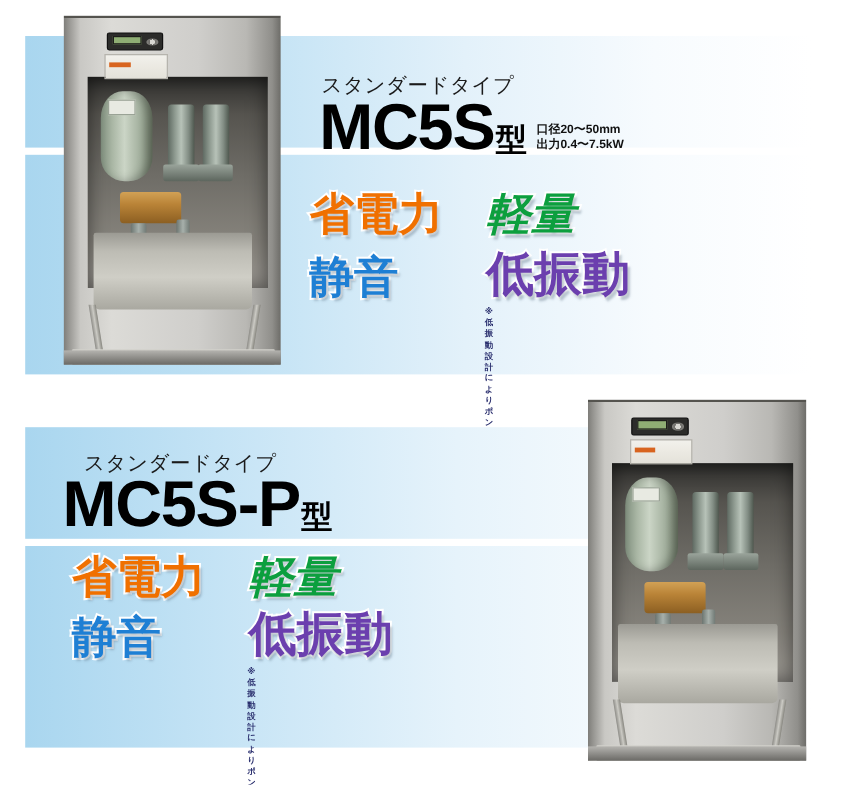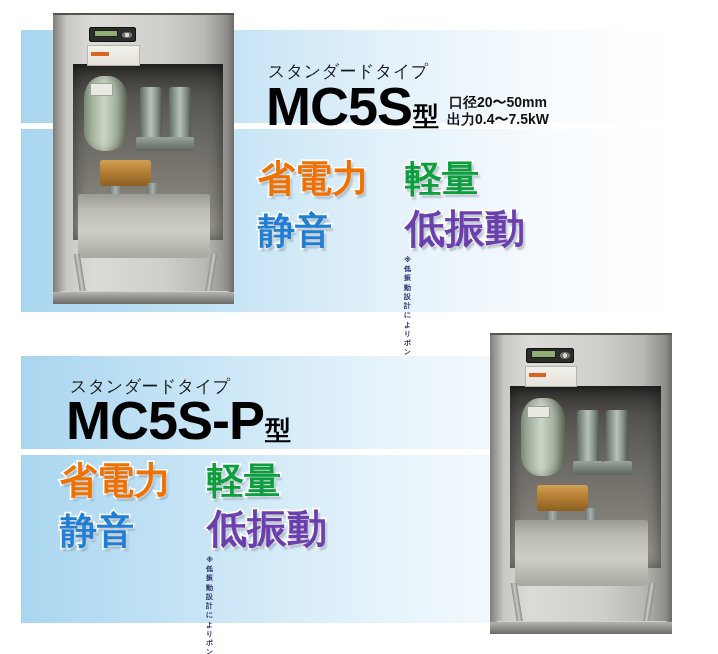--- a/index.html
+++ b/index.html
@@ -2,21 +2,21 @@
 <html><head>
 <meta charset="utf-8">
 <style>
   * { margin:0; padding:0; box-sizing:border-box; }
   html,body{
     width:718px; height:654px;
     background:#ffffff;
     font-family:"Liberation Sans","DejaVu Sans",sans-serif;
     overflow:hidden;
   }
-  .page{ position:relative; width:718px; height:616px; background:#fff;text-align:center; }
+  .page{ position:relative; width:718px; height:616px; background:#fff; }
 
   
   .panel{ position:absolute; }
 
   
   .band{
     position:absolute;
     background:linear-gradient(to right,#a9d6ef 0%,#bfe1f4 26%,#e3f1fa 56%,#f7fbfe 80%,#ffffff 100%);
   }
   .band.rev{
@@ -121,34 +121,34 @@
   }
   .modelrow{ position:absolute; display:flex; align-items:flex-end; white-space:nowrap; }
   .model{
     font-size:54px; font-weight:bold; color:#000;
     letter-spacing:-1px; line-height:.92;
     font-family:"Liberation Sans","DejaVu Sans",sans-serif;
   }
   .kata{ font-size:26px; font-weight:bold; color:#000; line-height:1; margin-left:1px; padding-bottom:3px; }
   .spec{
     margin-left:8px; padding-bottom:4px;
-    font-size:14px; font-weight:bold; color:#111; line-height:1.22;
+    font-size:10px; font-weight:bold; color:#111; line-height:1.22;
   }
 
   
   .feat{
     position:absolute; white-space:nowrap;
     font-weight:bold; line-height:1;
     font-family:"DejaVu Sans","Liberation Sans",sans-serif;
     -webkit-text-stroke:3.2px #ffffff;
     paint-order:stroke fill;
     text-shadow:2px 3px 2px rgba(90,110,130,.38);
   }
   .f-orange{ color:#f07000; }
-  .f-green { color:#0c9f3e; }
+  .f-green { color:#0c9f3e;font-style:italic; }
   .f-blue  { color:#1e7fd4; }
   .f-purple{ color:#6b3fae;font-family:Liberation Serif, serif; }
 
   .note{
     position:absolute; white-space:pre-line;
     font-size:7px; line-height:1.32; color:#2a2f6e; font-weight:bold;
     font-family:"DejaVu Sans","Liberation Sans",sans-serif;
   }
 </style>
 </head>
@@ -215,21 +215,21 @@
         <div class="pipe p1"></div>
         <div class="pipe p2"></div>
         <div class="basin"></div>
         <div class="legs"></div>
         <div class="base"></div>
       </div>
     </div>
 
     <div class="ttype" style="left:70px; top:375px;">スタンダードタイプ</div>
 
-    <div class="modelrow" style="left:66px; top:396px;">
+    <div class="modelrow" style="left:52px; top:396px;">
       <span class="model">MC5S-P</span>
       <span class="kata">型</span>
     </div>
 
     <div class="feat f-orange" style="left: 60px; top: 462px; font-size: 37px; color: rgb(240, 112, 0);">省電力</div>
     <div class="feat f-green" style="left: 207px; top: 462px; font-size: 37px; color: rgb(12, 159, 62);">軽量</div>
     <div class="feat f-blue" style="left: 60px; top: 512px; font-size: 37px; color: rgb(30, 127, 212);">静音</div>
     <div class="feat f-purple" style="left: 207px; top: 509px; font-size: 40px; color: rgb(107, 63, 174);">低振動</div>
 
     <div class="note" style="left:206px; top:556px;">※低振動設計によりポンプ

